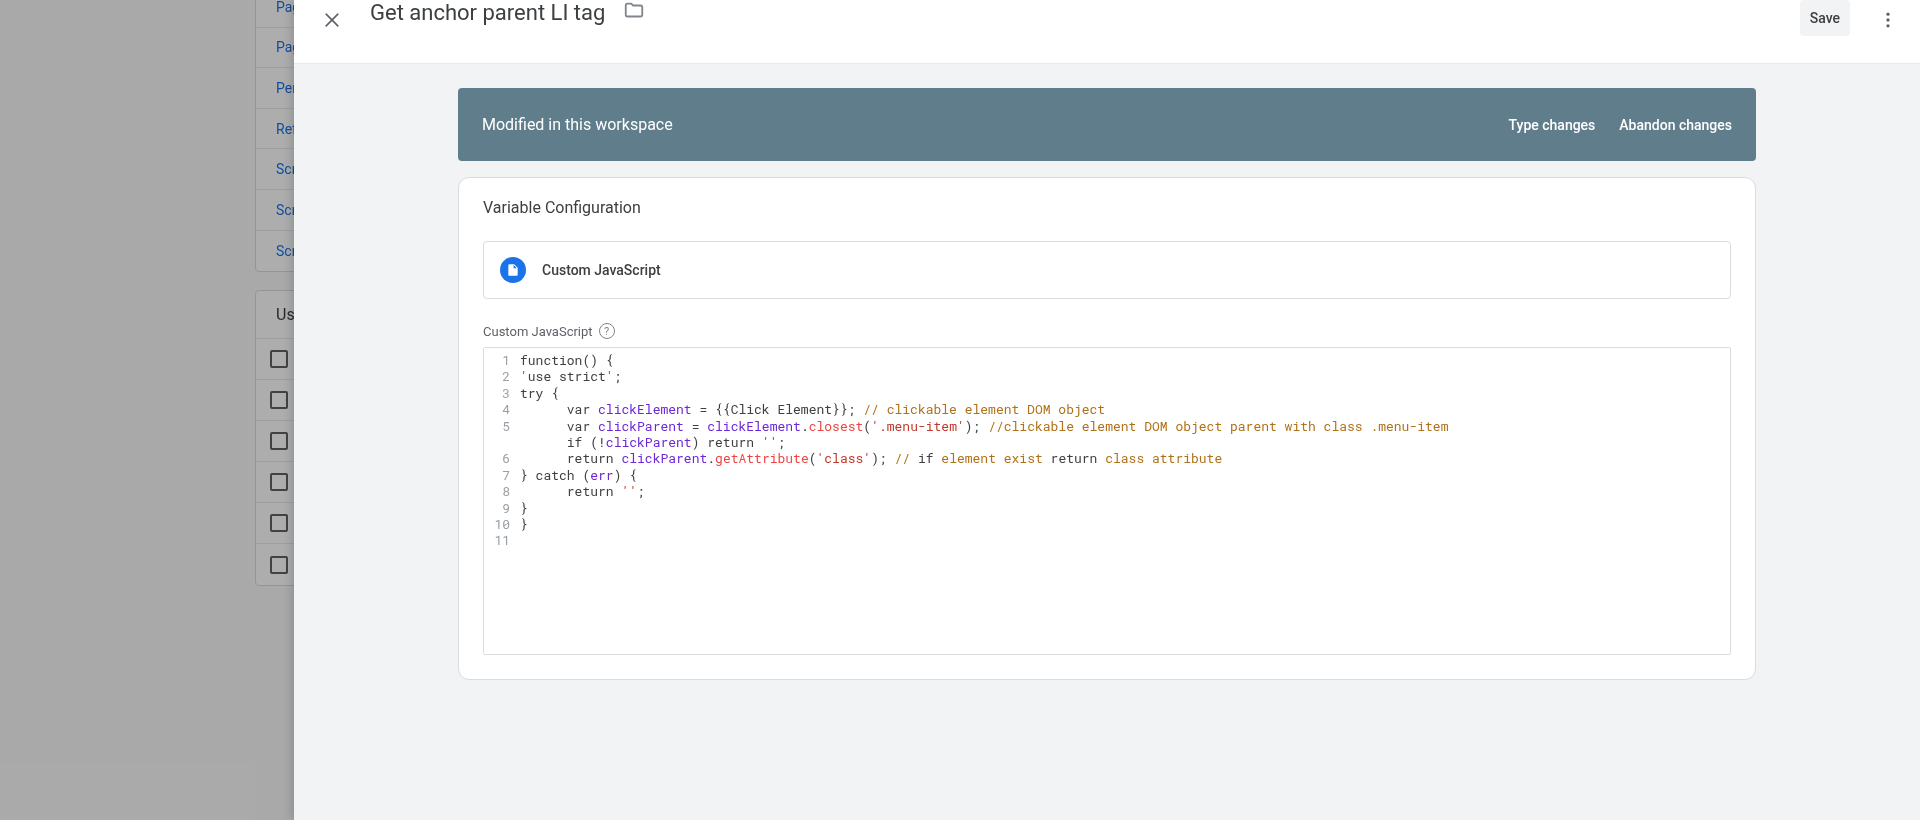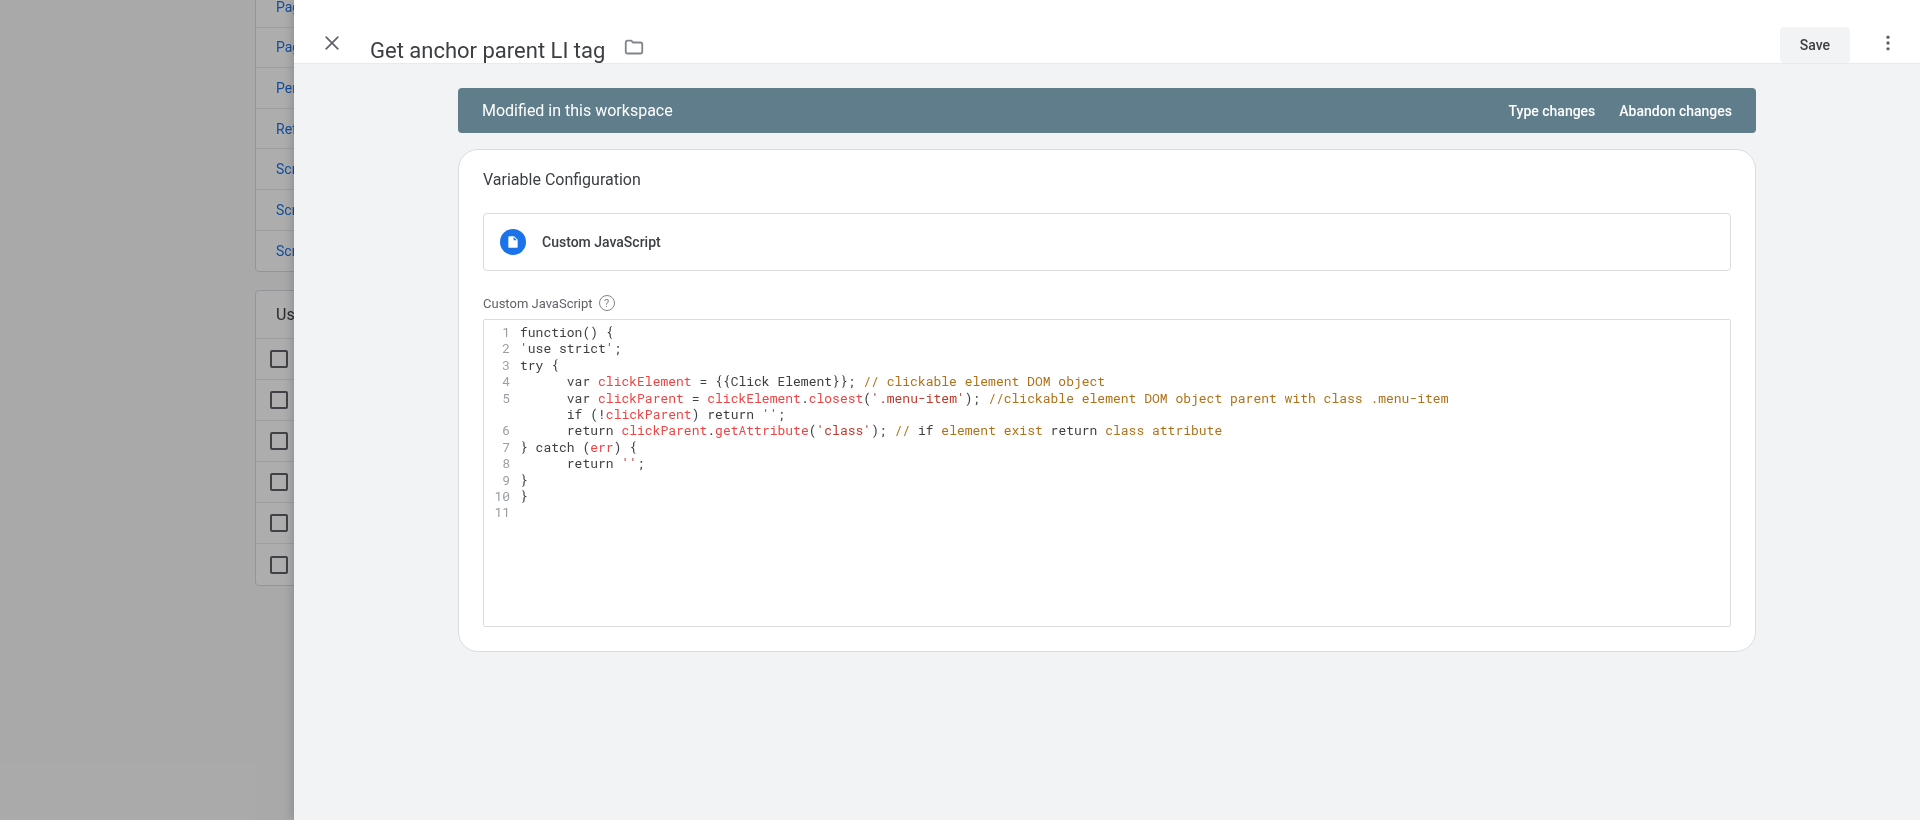--- a/index.html
+++ b/index.html
@@ -71,21 +71,21 @@
     background: #fff;
     z-index: 2;
     border-top-left-radius: 0px;
     box-shadow: -3px 0 8px rgba(0,0,0,0.15);
     display: flex; flex-direction: column;
   }
 
   .panel-header {
     height: 64px;
     display: flex;
-    align-items: flex-end;
+    align-items: flex-start;
     padding: 0 12px 0 18px;
     border-bottom: 1px solid #e8eaed;
     gap: 18px;
   }
   .icon-btn {
     width: 40px; height: 40px;
     border: none; background: transparent;
     display:flex; align-items:center; justify-content:center;
     color:#5f6368; border-radius:50%;
     cursor:pointer;
@@ -100,21 +100,21 @@
   .folder-icon {
     color:#80868b;
   }
 
   .panel-header-spacer { flex: 1; }
 
   .save-btn {
     background:#f1f3f4;
     color:#3c4043;
     border:none; border-radius:4px;
-    height:36px; padding:0 20px;
+    height:36px; padding:0 10px;
     font-size:14px; font-weight:500;
     cursor:pointer;
     font-family: inherit;
   }
 
   .panel-body-scroll {
     flex:1;
     overflow-y: scroll;
     background:#f1f3f4;
   }
@@ -128,37 +128,37 @@
   }
 
   .panel-body {
     padding: 24px 164px 24px 164px;
   }
 
   .banner {
     background:#607d8b;
     color:#fff;
     border-radius:4px;
-    height:45px;
+    height:73px;
     display:flex;
     align-items:center;
     padding:0 24px;
     margin-bottom:16px;
   }
   .banner-msg { font-size:16px; }
   .banner-spacer { flex:1; }
   .banner-link {
     color:#fff; font-size:14px; font-weight:500;
     margin-left:24px; cursor:pointer;
   }
 
   .card {
     background:#fff;
     border:1px solid #dadce0;
-    border-radius:20px;
+    border-radius:11px;
     padding:20px 24px 24px 24px;
   }
 
   .card-title {
     font-size:16px; color:#3c4043; font-weight:400;
     margin-bottom: 24px;
   }
   .field-label {
     font-size:13px; color:#5f6368; margin-bottom:8px;
     display:flex; align-items:center; gap:6px;
@@ -211,21 +211,21 @@
     font-size:13px;
   }
   .code-lines {
     flex:1;
     padding:4px 4px;
     white-space:pre-wrap;
     word-break: break-word;
   }
   .tok-kw   { color:#404040; }     
   .tok-str  { color:#c0392b;margin-top:11px; }     
-  .tok-var  { color:#ef4444; }     
+  .tok-var  { color:#6d28d9; }     
   .tok-fn   { color:#ef4444; }     
   .tok-com  { color:#b07219; }     
   .code-line { display:block; }
 </style>
 </head>
 <body>
 
 <div class="bg-content">
   <div class="bg-list">
     <div class="bg-list-row">

